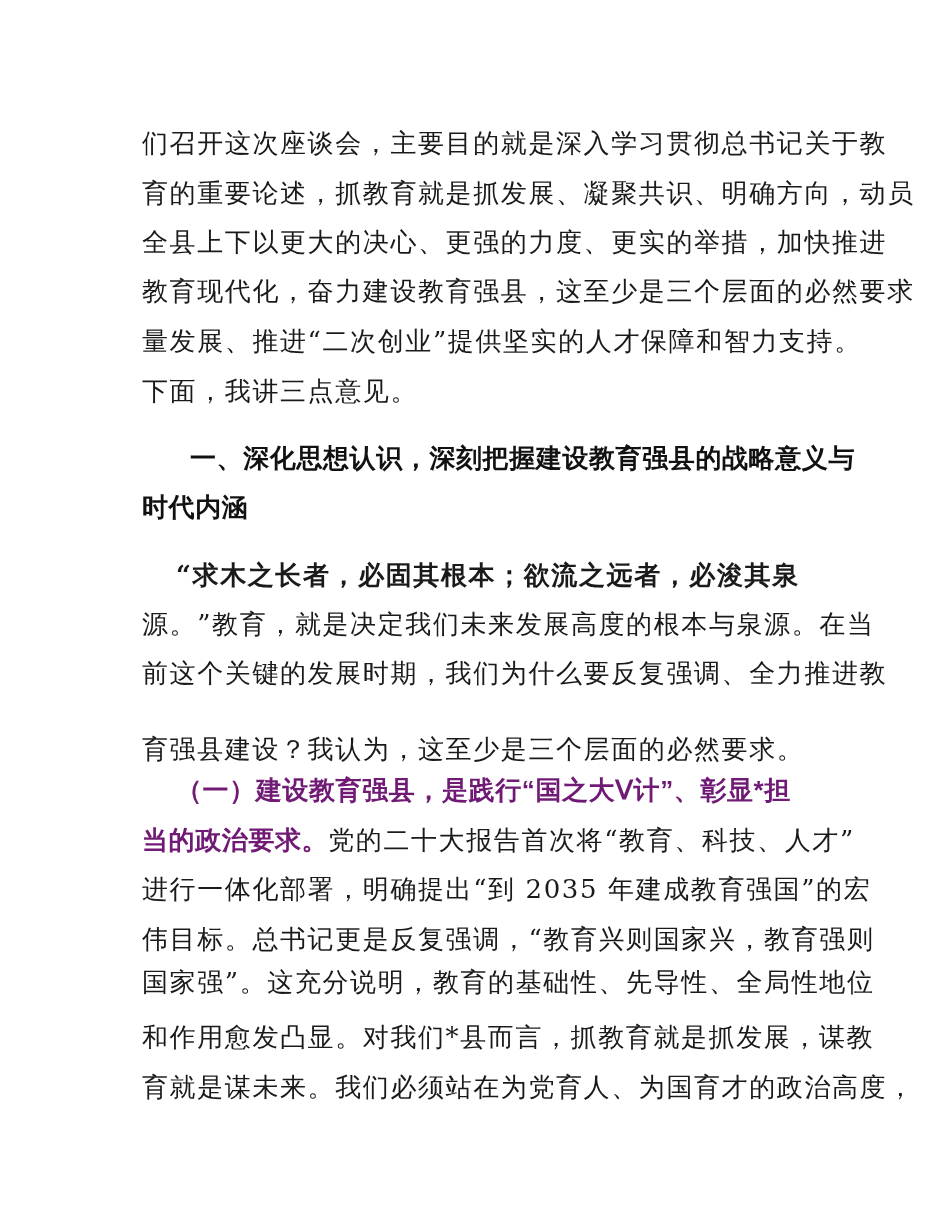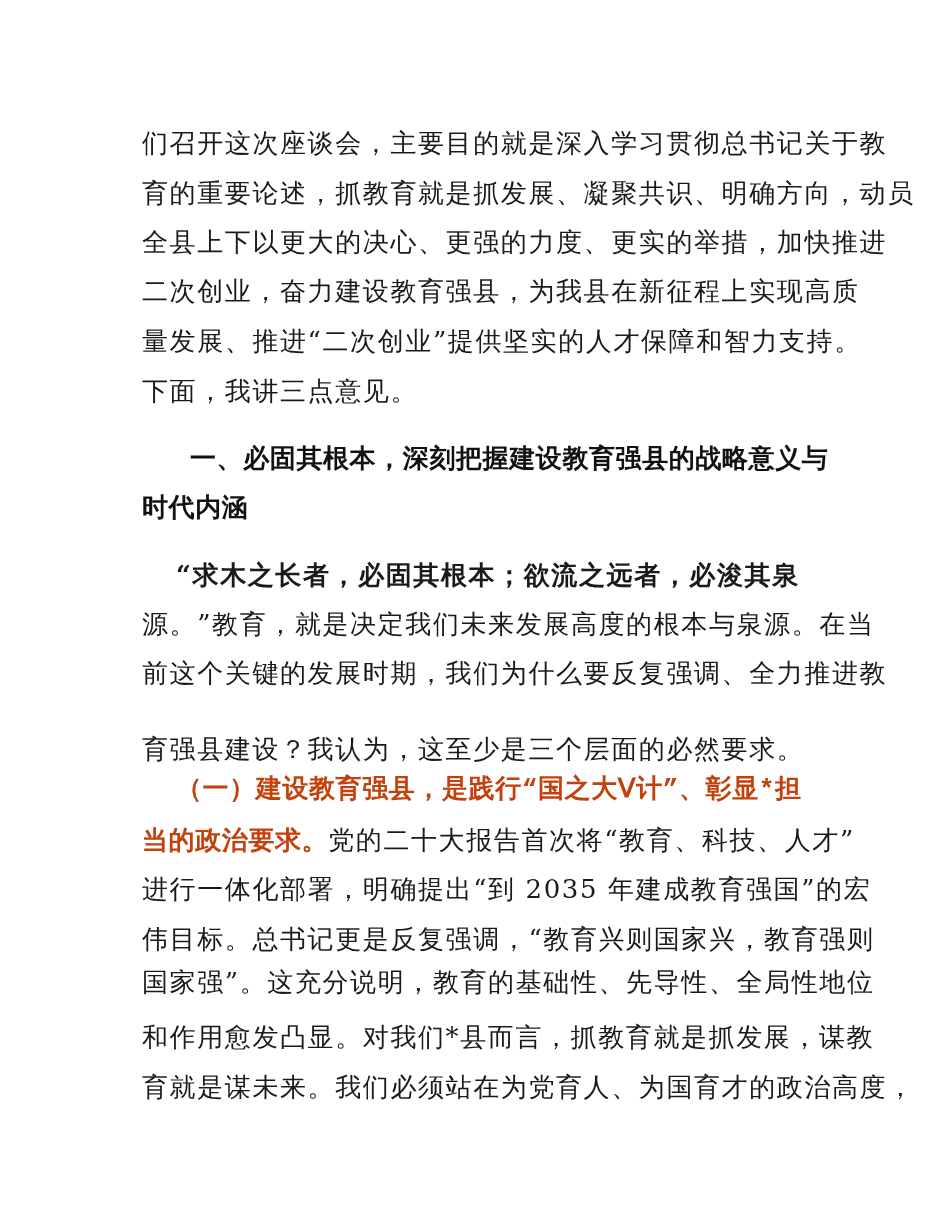--- a/index.html
+++ b/index.html
@@ -34,43 +34,43 @@
       white-space: nowrap;
     }
     .line.indent { left: 190px; }
     .heading {
       font-family: "DejaVu Sans", "Liberation Sans", sans-serif;
       font-weight: bold;
       color: #111111;
       letter-spacing: 0.6px;
     }
     .bold {
-      font-family: Liberation Mono, monospace;
+      font-family: Liberation Sans, sans-serif;
       font-weight: bold;
-      color: #c2410c;
+      color: #701a75;
       letter-spacing: 0.6px;
     }
     .para { position: absolute; left: 0; top: 0; width: 950px; }
   </style>
 </head>
 <body>
 
 <div class="page">
 
   <div class="para">
     <div class="line" style="top:126px;">们召开这次座谈会，主要目的就是深入学习贯彻总书记关于教</div>
     <div class="line" style="top:176px;">育的重要论述，抓教育就是抓发展、凝聚共识、明确方向，动员</div>
     <div class="line" style="top:225px;">全县上下以更大的决心、更强的力度、更实的举措，加快推进</div>
-    <div class="line" style="top:274px;">二次创业，奋力建设教育强县，为我县在新征程上实现高质</div>
+    <div class="line" style="top:274px;">教育现代化，奋力建设教育强县，这至少是三个层面的必然要求</div>
     <div class="line" style="top:324px;">量发展、推进“二次创业”提供坚实的人才保障和智力支持。</div>
     <div class="line" style="top:374px;">下面，我讲三点意见。</div>
   </div>
 
   <div class="para">
-    <div class="line indent heading" style="top:441px;">一、必固其根本，深刻把握建设教育强县的战略意义与</div>
+    <div class="line indent heading" style="top:441px;">一、深化思想认识，深刻把握建设教育强县的战略意义与</div>
     <div class="line heading" style="top:490px;">时代内涵</div>
   </div>
 
   <div class="para">
     <div class="line indent" style="top:558px; left:176px;font-weight:bold;">“求木之长者，必固其根本；欲流之远者，必浚其泉</div>
     <div class="line" style="top:607px;">源。”教育，就是决定我们未来发展高度的根本与泉源。在当</div>
     <div class="line" style="top:656px;">前这个关键的发展时期，我们为什么要反复强调、全力推进教</div>
     <div class="line" style="top:732px;">育强县建设？我认为，这至少是三个层面的必然要求。</div>
   </div>
 

